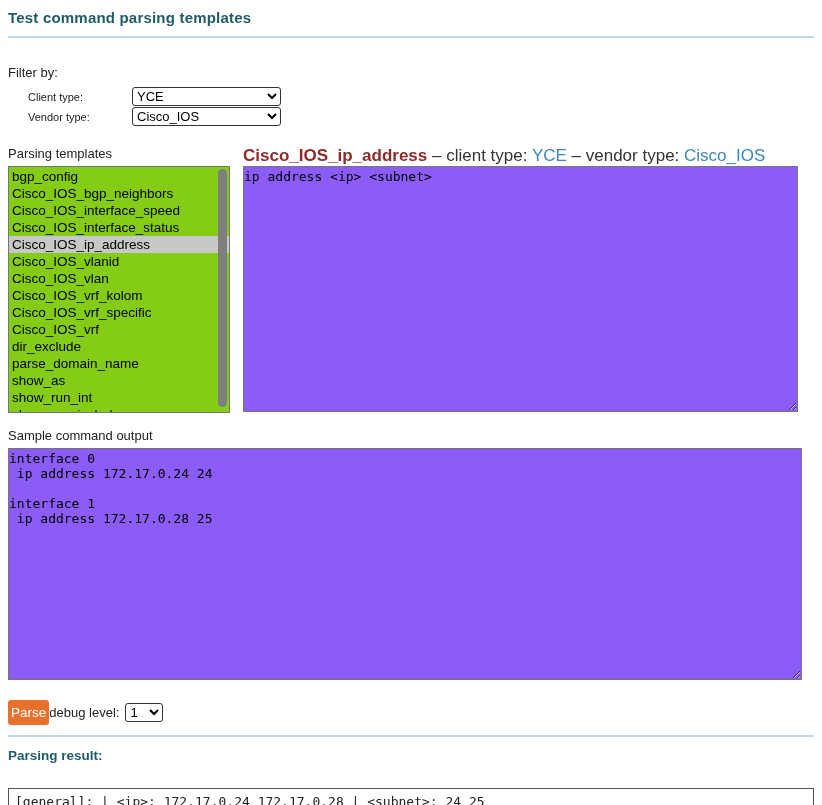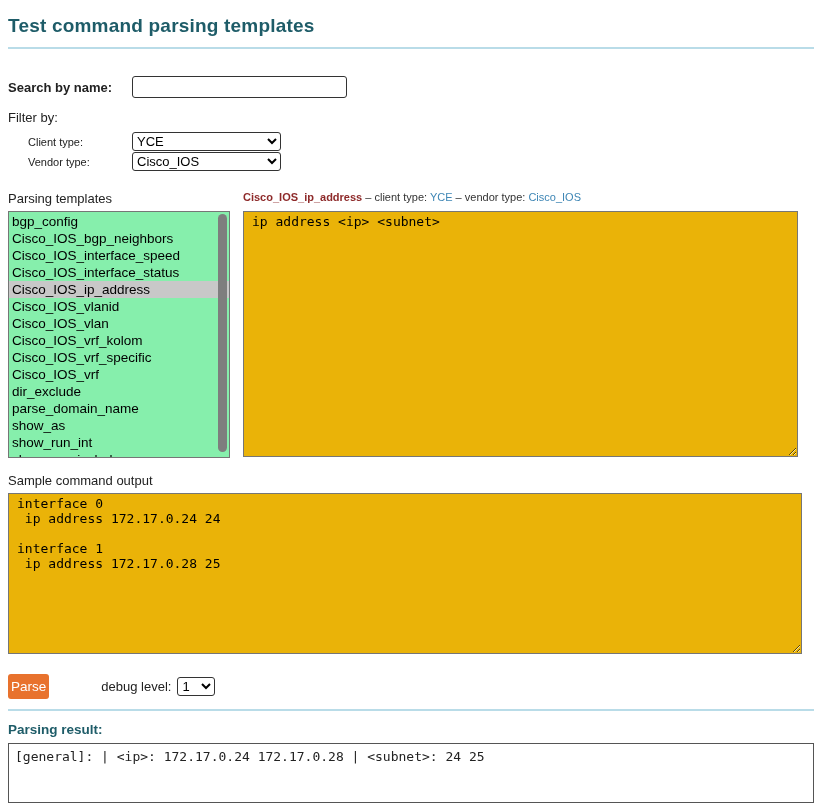--- a/index.html
+++ b/index.html
@@ -14,22 +14,22 @@
   * { box-sizing: border-box; }
   html, body { margin: 0; padding: 0; }
   body {
     width: 822px; height: 805px; overflow: hidden;
     background: #ffffff;
     font-family: "Liberation Sans", sans-serif;
     color: #222;
   }
   .page { padding: 0 8px; }
   h1.page-title {
-    margin: 15px 0 10px 0;
-    font-size: 19px; font-weight: bold;
+    margin: 9px 0 10px 0;
+    font-size: 15px; font-weight: bold;
     color: var(--teal);
     letter-spacing: 0.2px;
   }
   .divider { border: 0; border-top: 2px solid var(--divider); margin: 0; }
   .divider-top { margin-bottom: 27px; }
   .divider-bottom { margin-top: 10px; margin-bottom: 11px; }
 
   .lbl { font-size: 13px; }
   .bold { font-weight: normal; }
 
@@ -53,93 +53,89 @@
     margin-bottom: 1px;
   }
 
   .templates-area { display: flex; margin-top: 19px; }
   .left-col { width: 222px; flex: none; margin-right: 13px; }
   .right-col { width: 555px; flex: none; }
   .col-head { height: 15px; margin-bottom: 5px; white-space: nowrap; }
 
   .listbox {
     position: relative; width: 222px; height: 247px;
-    border: 1px solid var(--border-gray); background: #86efac;
+    border: 1px solid var(--border-gray); background: #84cc16;
     overflow: hidden; padding-top: 1px; cursor: default;
   }
   .list-item {
     font-size: 13.5px; line-height: 17px; height: 17px;
     padding-left: 3px; white-space: nowrap; overflow: hidden;
     color: #000;
   }
   .list-item.selected { background: var(--selbg); }
   .listbox .scrollbar {
     position: absolute; top: 0; right: 0; bottom: 0; width: 13px;
   }
   .listbox .scrollbar .thumb {
     position: absolute; top: 2px; bottom: 5px; right: 2px; width: 9px;
     background: #7e7e7e; border-radius: 5px;
   }
 
-  .tpl-header { font-size: 11px; color: #333; }
+  .tpl-header { font-size: 17px; color: #333; }
   .tpl-name { color: var(--maroon); font-weight: bold; }
   .tpl-link { color: var(--link); }
 
   textarea {
     display: block;
     border: 1px solid var(--border-gray); border-radius: 0;
-    background: #eab308; outline: none;
+    background: #8b5cf6; outline: none;
     font-family: "DejaVu Sans Mono", "Liberation Mono", monospace;
     font-size: 13px; line-height: 15px;
-    padding: 2px 8px; resize: both;
+    padding: 2px 0; resize: both;
   }
   .tpl-textarea { width: 555px; height: 246px; }
 
   .sample-section { margin-top: 15px; }
   .sample-section .lbl { margin-bottom: 5px; }
-  .sample-textarea { width: 794px; height: 161px; }
+  .sample-textarea { width: 794px; height: 232px; }
 
   .parse-row { display: flex; align-items: center; margin-top: 19px; height: 26px; }
   .parse-btn {
     background: var(--orange); color: #fff; border: none;
     border-radius: 3px; font-size: 13.5px;
     font-family: "Liberation Sans", sans-serif;
     padding: 5px 3px; cursor: pointer; line-height: 15px;
   }
-  .debug-label { font-size: 13px; margin-left: 52px; margin-right: 6px; }
+  .debug-label { font-size: 13px; margin-right: 6px; }
   .debug-select {
     width: 38px; height: 19px; border: 1px solid #333; border-radius: 3px;
     font-size: 13px; background: #fff;
     font-family: "Liberation Sans", sans-serif;
   }
 
   .result-label {
     color: var(--teal); font-weight: bold; font-size: 13.5px;
-    margin: 0 0 6px 0;
+    margin: 0 0 25px 0;
   }
   .result-box {
     margin: 0; width: 806px; height: 60px;
     border: 1px solid #555; background: #fff;
     font-family: "DejaVu Sans Mono", "Liberation Mono", monospace;
     font-size: 13px; line-height: 15px;
     padding: 5px 6px; white-space: pre; overflow: hidden;
   }
 </style>
 </head>
 <body>
 
 <div class="page">
 
   <h1 class="page-title">Test command parsing templates</h1>
   <hr class="divider divider-top">
 
-  <div class="search-row">
-    <label>Search by name:</label>
-    <input type="text" class="search-input" value="" style="">
-  </div>
 
   <div class="lbl bold filter-by">Filter by:</div>
 
   <div class="filter-row">
     <label>Client type:</label>
     <select>
       <option>YCE</option>
     </select>
   </div>
   <div class="filter-row">

